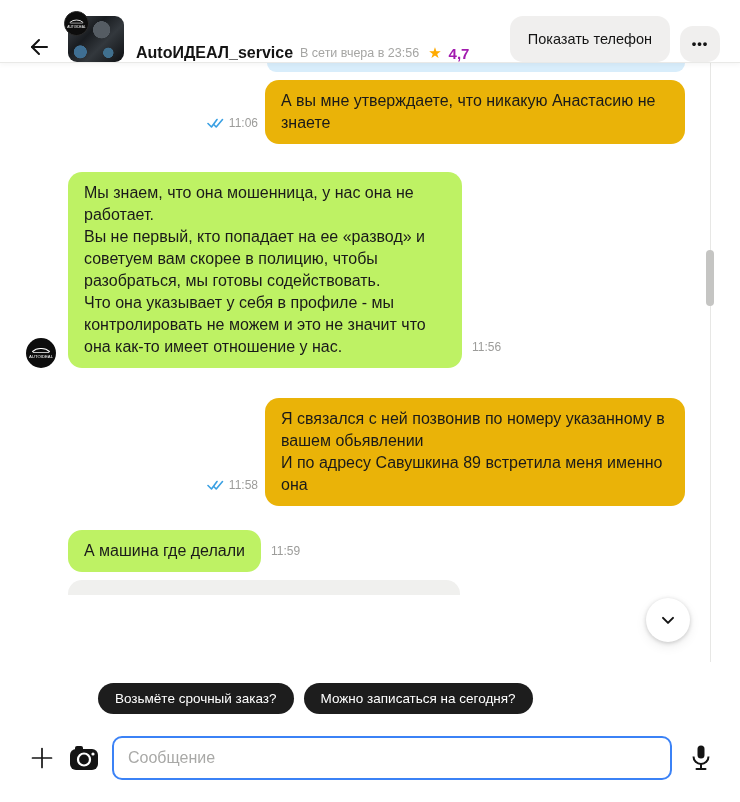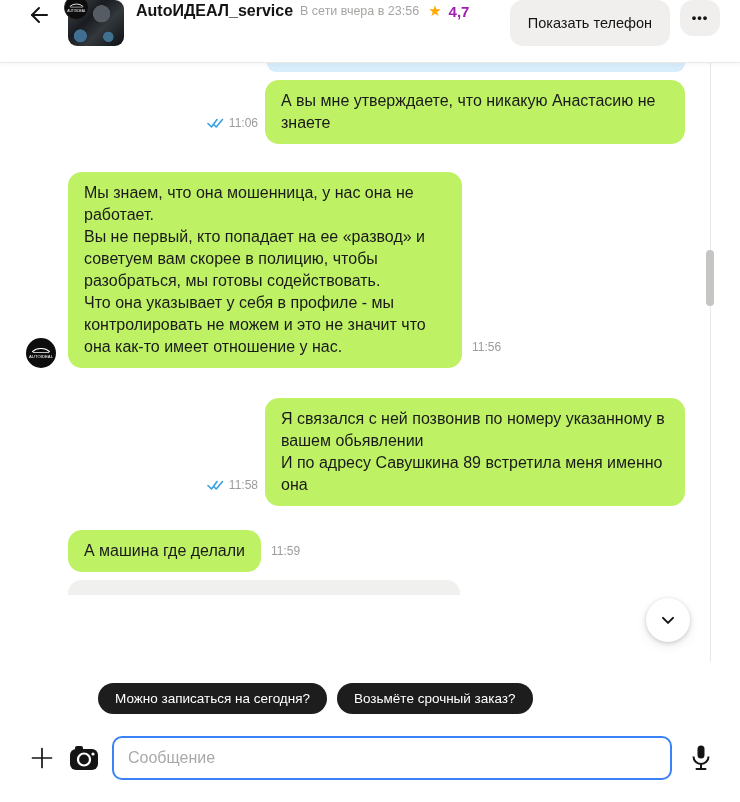--- a/index.html
+++ b/index.html
@@ -5,21 +5,21 @@
   * { box-sizing: border-box; margin: 0; padding: 0; }
   html,body { width:740px; height:802px; }
   body {
     font-family: "Liberation Sans", "DejaVu Sans", sans-serif;
     background:#ffffff; position:relative; overflow:hidden;
     color:#1a1a1a;
   }
   
   .header {
     position:absolute; top:0; left:0; width:740px; height:62px;
-    background:#fff; display:flex; align-items:flex-start; padding:0 20px 0 24px;
+    background:#fff; display:flex; align-items:flex-end; padding:0 20px 0 24px;
     box-shadow:0 1px 0 #e9e9e7, 0 3px 5px rgba(0,0,0,.04); z-index:30;
   }
   .back-btn { width:30px; height:30px; border:none; background:transparent; cursor:pointer;
     display:flex; align-items:center; justify-content:center; margin-right:14px; }
   .item-img-wrap { position:relative; margin-right:12px; flex:0 0 auto; }
   .item-img {
     width:56px; height:46px; border-radius:9px;
     background:
       radial-gradient(circle at 22% 78%, #3f6f93 0 11%, rgba(0,0,0,0) 12%),
       radial-gradient(circle at 72% 80%, #40708f 0 9%, rgba(0,0,0,0) 10%),
@@ -53,21 +53,21 @@
   .chat {
     position:absolute; top:62px; left:0; width:740px; height:608px;
     padding:1px 55px 0 26px; overflow:hidden; background:#fff;
   }
   .msg-row { display:flex; align-items:flex-end; }
   .msg-row.out { justify-content:flex-end; }
   .bubble {
     font-size:16px; line-height:22px; padding:10px 16px; border-radius:14px;
     white-space:pre-line; color:#1a1a1a;
   }
-  .bubble.blue { background:#bef264; max-width:420px; }
+  .bubble.blue { background:#eab308; max-width:420px; }
   .bubble.gray { background:#bef264; max-width:394px; }
   .partial-top-bubble {
     height:9px; width:418px; background:#d8edfb; border-radius:0 0 14px 14px;
     margin-left:auto;
   }
   .partial-bottom-bubble {
     height:15px; width:392px; background:#f0f0ee; border-radius:14px 14px 0 0;
   }
   .meta { display:flex; align-items:center; gap:5px; margin-bottom:14px; flex:0 0 auto; }
   .msg-row.out .meta { margin-right:7px; }
@@ -216,22 +216,22 @@
 <div class="scroll-thumb"></div>
 
 <button class="fab">
   <svg width="20" height="20" viewBox="0 0 24 24" fill="none" stroke="#141414" stroke-width="2.4" stroke-linecap="round" stroke-linejoin="round">
     <polyline points="6,9.5 12,15.5 18,9.5"></polyline>
   </svg>
 </button>
 
 <div class="bottom-panel">
   <div class="chips-row">
+    <button class="chip">Возьмёте срочный заказ?</button>
     <button class="chip">Можно записаться на сегодня?</button>
-    <button class="chip">Возьмёте срочный заказ?</button>
   </div>
 
   <div class="composer-row">
     <button class="icon-btn plus-btn">
       <svg width="24" height="24" viewBox="0 0 24 24" fill="none" stroke="#141414" stroke-width="1.7" stroke-linecap="round">
         <line x1="12" y1="2.5" x2="12" y2="21.5"></line>
         <line x1="2.5" y1="12" x2="21.5" y2="12"></line>
       </svg>
     </button>
     <button class="icon-btn camera-btn">

